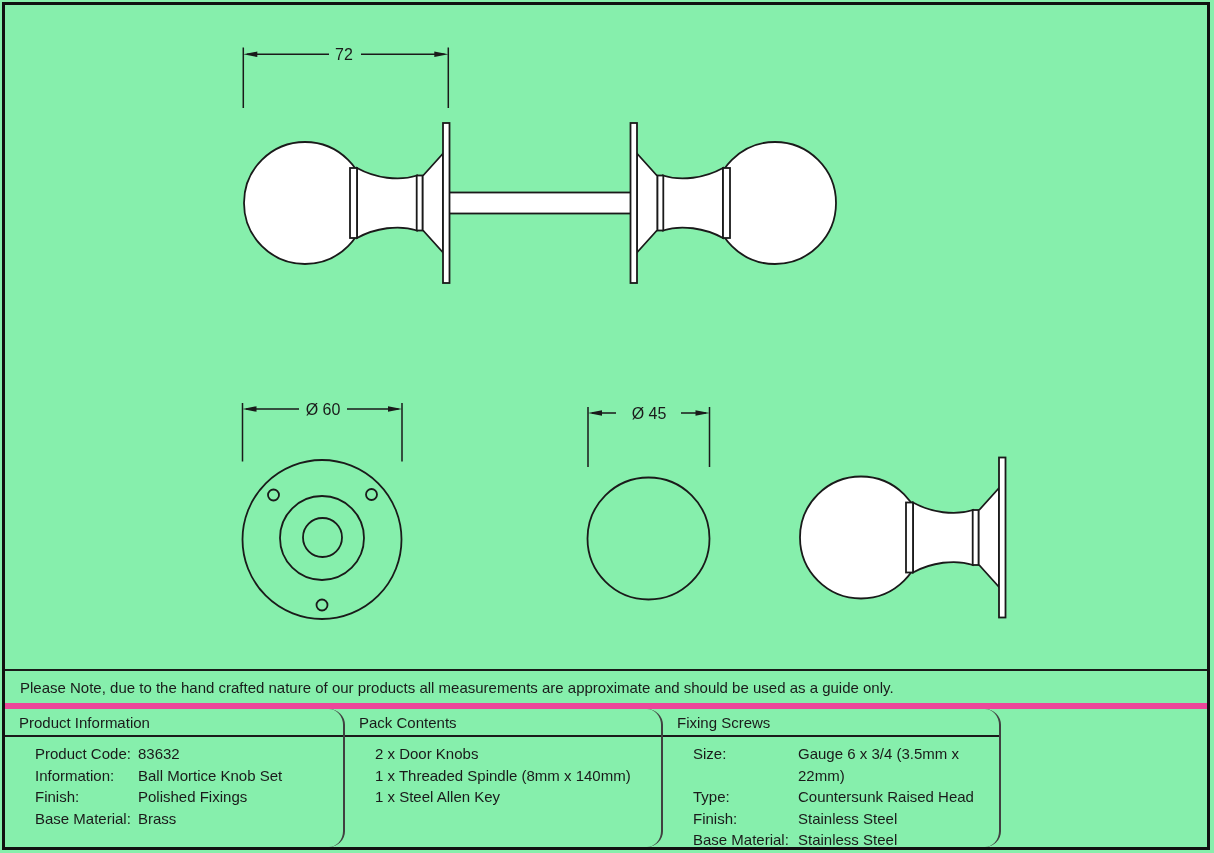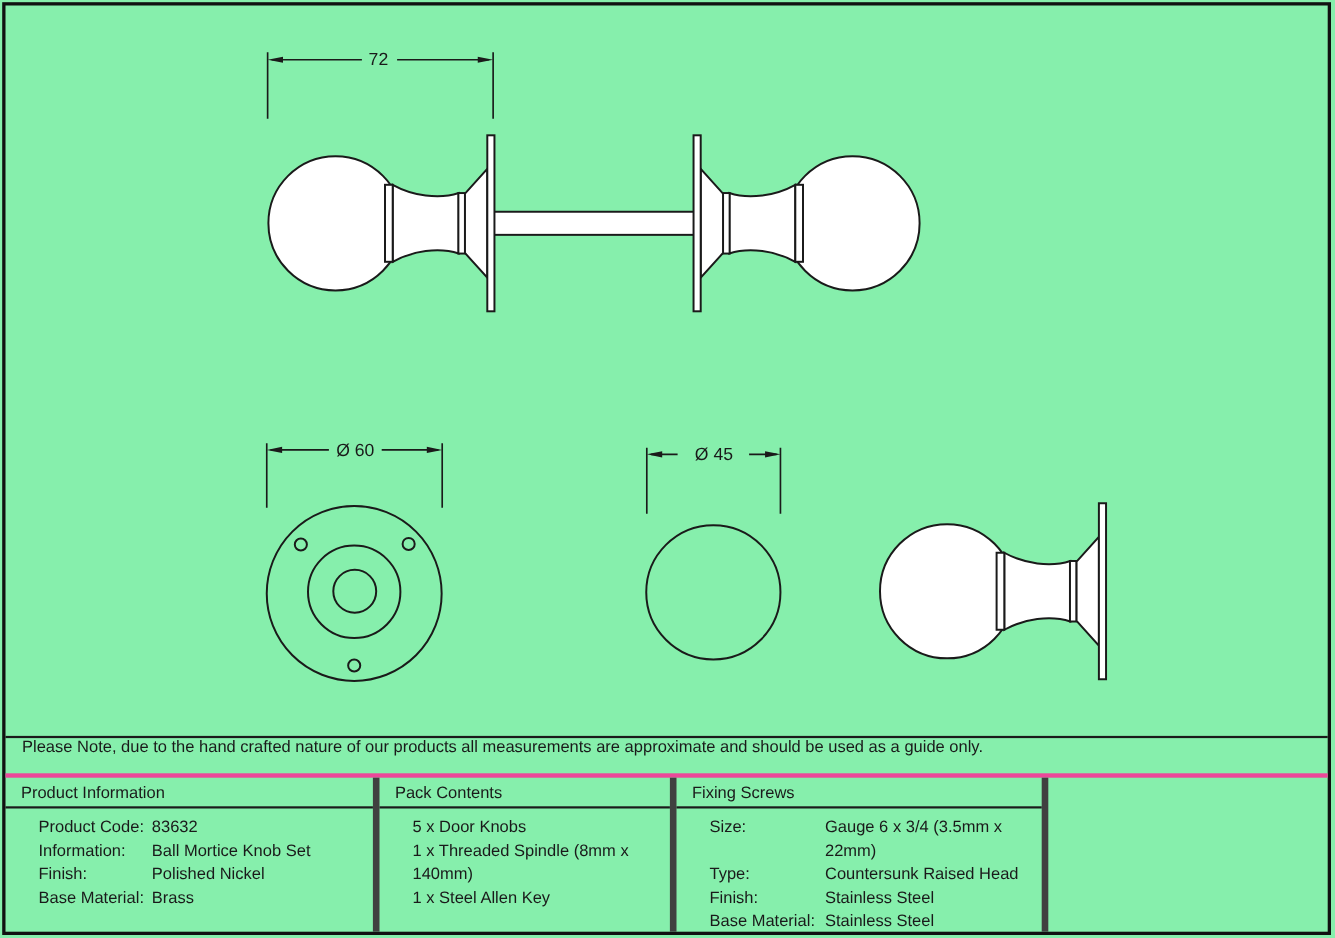--- a/index.html
+++ b/index.html
@@ -14,28 +14,28 @@
   }
   #drawing-svg { position:absolute; left:0; top:0; }
 
   
   #bottom {
     position:absolute; left:5px; top:669px; width:1202px; height:178px;
     border-top:2px solid #1a1a1a; box-sizing:border-box;
     display:flex; flex-direction:column; font-size:15px;
   }
   #note-row {
-    height:32px; border-bottom:4px solid #ec4899; flex:none;
-    display:flex; padding-left:15px; box-sizing:content-box;
+    height:32px; border-bottom:6px solid #ec4899; flex:none;
+    display:flex; align-items:center; padding-left:15px; box-sizing:content-box;
   }
   #cols { flex:1; display:flex; min-height:0; }
   .col { display:flex; flex-direction:column; box-sizing:border-box; }
-  .col-sep { border-right:6px solid #404040; }
+  .col-sep { border-right:2px solid #404040;border-radius:16px; }
   #col-product  { width:340px; }
-  #col-pack     { width:270px; }
+  #col-pack     { width:318px; }
   #col-screws   { width:338px; }
   #col-empty    { flex:1; }
   .col-header {
     height:26px; border-bottom:2px solid #1a1a1a; flex:none;
     display:flex; align-items:center; padding-left:14px;
   }
   .col-body { flex:1; padding:6px 0 0 14px; line-height:21.6px;margin-left:16px; }
   .kv { display:flex; }
   .kv .lbl { flex:none; }
   #col-product .lbl { width:103px; }
@@ -127,35 +127,35 @@
           <div class="kv">
             <span class="lbl">Product Code:</span>
             <span class="val">83632</span>
           </div>
           <div class="kv">
             <span class="lbl">Information:</span>
             <span class="val">Ball Mortice Knob Set</span>
           </div>
           <div class="kv">
             <span class="lbl">Finish:</span>
-            <span class="val">Polished Nickel</span>
+            <span class="val">Polished Fixings</span>
           </div>
           <div class="kv">
             <span class="lbl">Base Material:</span>
             <span class="val">Brass</span>
           </div>
         </div>
       </div>
 
       <div id="col-pack" class="col col-sep">
         <div class="col-header">
           <span>Pack Contents</span>
         </div>
         <div class="col-body">
-          <span class="list-line">5 x Door Knobs</span>
+          <span class="list-line">2 x Door Knobs</span>
           <span class="list-line">1 x Threaded Spindle (8mm x 140mm)</span>
           <span class="list-line">1 x Steel Allen Key</span>
         </div>
       </div>
 
       <div id="col-screws" class="col col-sep">
         <div class="col-header">
           <span>Fixing Screws</span>
         </div>
         <div class="col-body">

